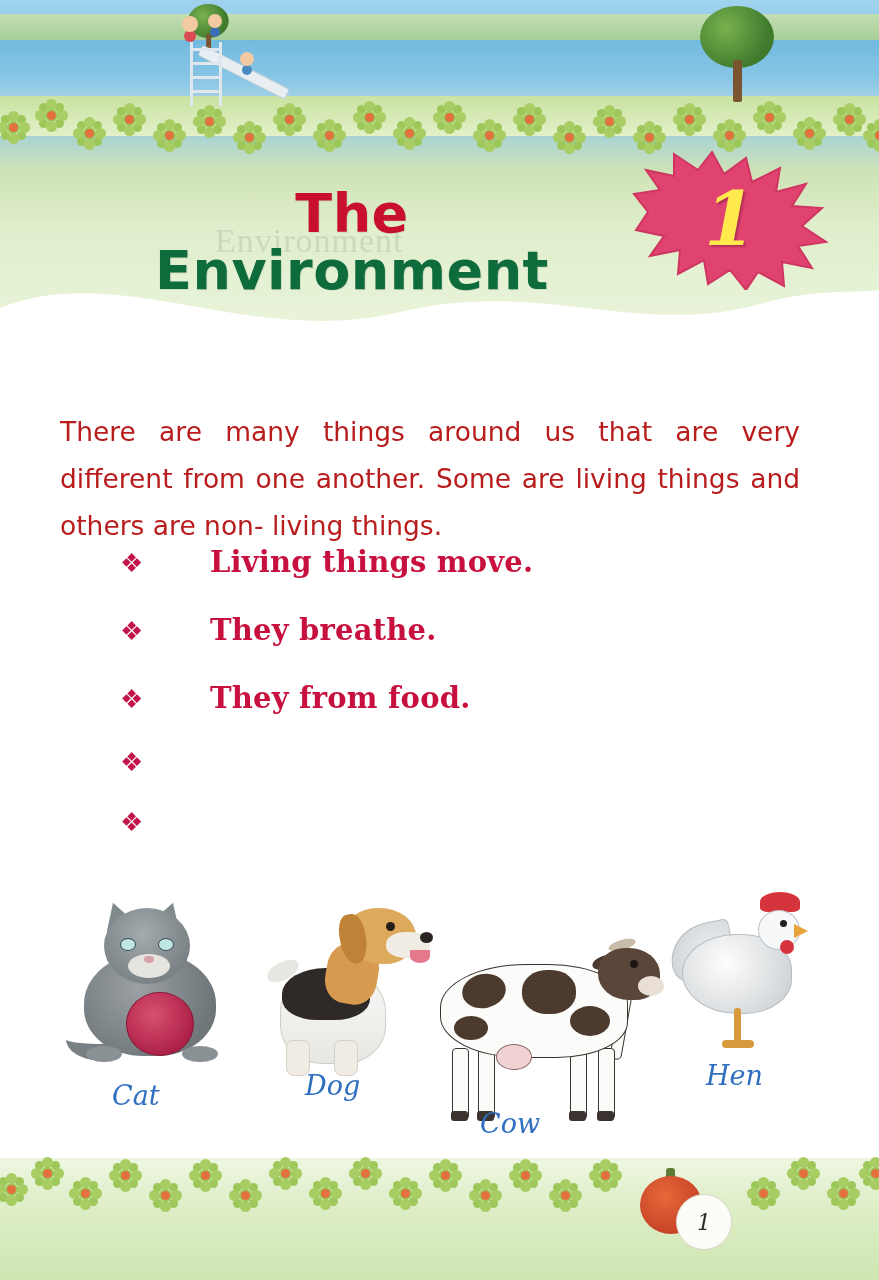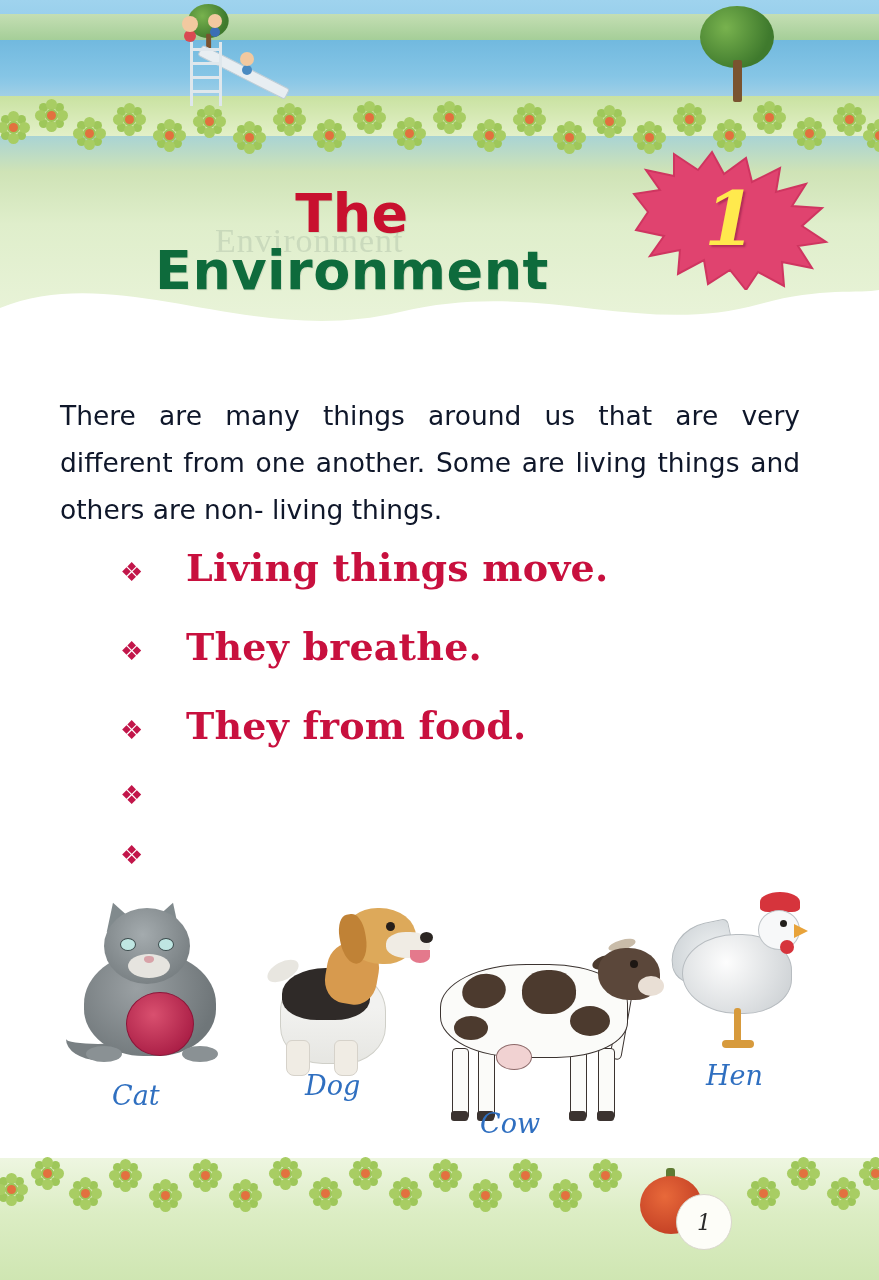--- a/index.html
+++ b/index.html
@@ -182,26 +182,26 @@
     font-style: italic;
     font-weight: bold;
     font-size: 74px;
     color: #ffe94d;
     text-shadow: 2px 2px 2px rgba(120,20,60,.45);
   }
 
   
   .intro {
     position: absolute;
-    left: 60px; top: 392px;
+    left: 60px; top: 408px;
     width: 740px;
     font-family: "DejaVu Sans", sans-serif;
     font-size: 26.5px;
     line-height: 1.78;
-    color: #0f172a;
+    color: #b91c1c;
     text-align: justify;
   }
 
   .bullets {
     position: absolute;
     left: 120px; top: 545px;
     width: 700px;
   }
   .bullet {
     display: flex;
@@ -212,23 +212,24 @@
     width: 66px;
     flex: 0 0 66px;
     color: #c2164a;
     font-size: 26px;
     line-height: 1;
     text-align: left;
   }
   .bullet .txt {
     font-family: "DejaVu Serif", serif;
     font-weight: bold;
-    font-size: 38px;
+    font-size: 29px;
     color: #c8103e;
     letter-spacing: .2px;
+    margin-left: 24px;
   }
 
   
   .animals {
     position: absolute;
     left: 0; top: 880px;
     width: 879px; height: 280px;
   }
   .animal-label {
     position: absolute;

